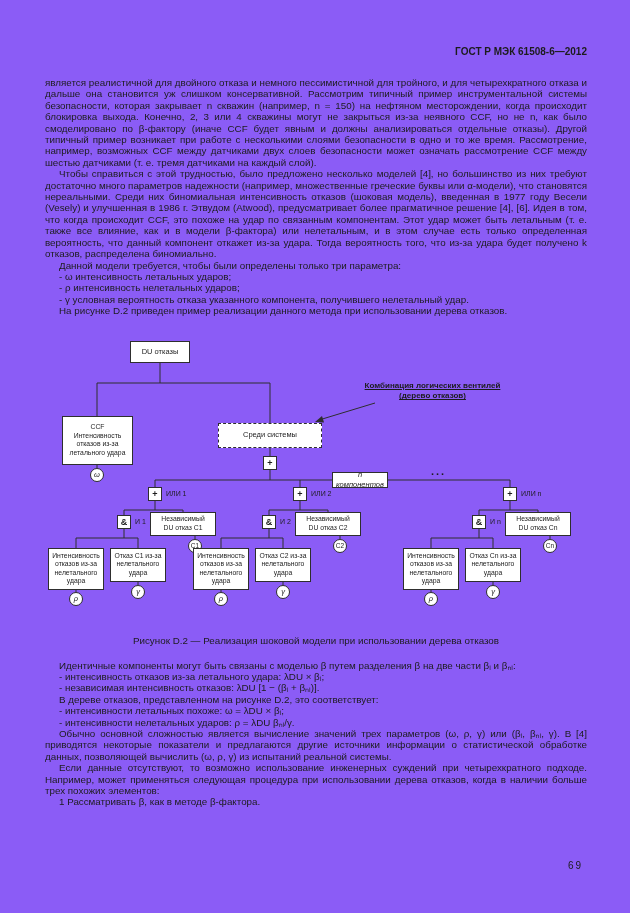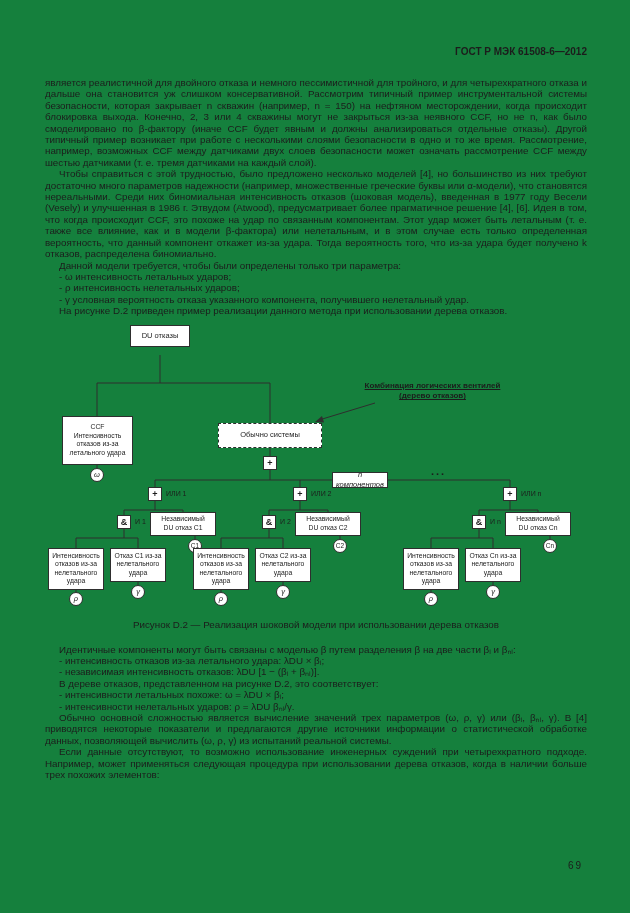--- a/index.html
+++ b/index.html
@@ -1,20 +1,20 @@
 <!DOCTYPE html>
 <html><head>
 <meta charset="utf-8">
 <style>
   * { margin:0; padding:0; box-sizing:border-box; }
   html,body { background:#9a9a9a; }
   body { font-family:"Liberation Sans", sans-serif; }
   .page {
     position:relative; width:630px; height:913px; margin:0 auto;
-    background:#15803d; color:#1c1c1c;
+    background:#8b5cf6; color:#1c1c1c;
     padding:46px 43px 0 45px; overflow:hidden;
   }
   .doc-header { text-align:right; font-weight:bold; font-size:10px; margin-bottom:20px; }
   .bodytext { font-size:9.8px; line-height:11.4px; text-align:justify; }
   .para { text-indent:14px; }
   .noindent { text-indent:0; }
   .line { text-indent:14px; text-align:left; }
 
   
   .figure { position:relative; width:540px; height:290px; margin-top:8px; }
@@ -32,21 +32,21 @@
     font-size:9px; font-weight:bold; line-height:12px; text-align:center;
   }
   .circ {
     position:absolute; width:14px; height:14px; border:1px solid #2e2e2e; border-radius:50%;
     background:#fff; font-size:7.5px; font-style:italic;
     display:flex; align-items:center; justify-content:center;
   }
   .glabel { position:absolute; font-size:7px; white-space:nowrap; }
   .annot { position:absolute; font-weight:bold; font-size:8px; line-height:1.35; text-align:center; }
   .dots { position:absolute; font-size:11px; font-weight:bold; letter-spacing:2px; }
-  .caption { text-align:center; font-size:9.8px; margin-top:4px; margin-bottom:14px; }
+  .caption { text-align:center; font-size:9.8px; margin-top:20px; margin-bottom:14px; }
   .pagenum { position:absolute; right:47px; bottom:42px; font-size:10px; letter-spacing:2px; }
 </style>
 </head>
 <body>
 
 <div class="page">
 
   <div class="doc-header">ГОСТ Р МЭК 61508-6—2012</div>
 
   <div class="bodytext">
@@ -72,27 +72,27 @@
         M255 176 V185 M224 185 H283 M224 185 V190 M283 185 V187
         M224 204 V213 M176 213 H238 M176 213 V223 M238 213 V223
         M176 265 V267 M238 257 V260 M295 211 V214
         M465 176 V185 M434 185 H493 M434 185 V190 M493 185 V187
         M434 204 V213 M386 213 H448 M386 213 V223 M448 213 V223
         M386 265 V267 M448 257 V260 M505 211 V214
         M330 78 L274 95"></path>
       <polygon points="270,97 277,91 279,97.5" fill="#2e2e2e"></polygon>
     </svg>
 
-    <div class="fbox big" style="left:85px; top:0; width:60px; height:22px;">DU отказы</div>
+    <div class="fbox big" style="left:85px; top:16px; width:60px; height:22px;">DU отказы</div>
     <div class="fbox" style="left:17px; top:91px; width:71px; height:49px;">CCF
 Интенсивность
 отказов из-за
 летального удара</div>
     <div class="circ" style="left:45px; top:143px;">ω</div>
-    <div class="fbox dashedbox" style="left:173px; top:98px; width:104px; height:25px;">Обычно системы</div>
+    <div class="fbox dashedbox" style="left:173px; top:98px; width:104px; height:25px;">Среди системы</div>
     <div class="annot" style="left:295px; top:56px; width:185px;text-decoration:underline;">
       <div>Комбинация логических вентилей</div>
       <div>(дерево отказов)</div>
     </div>
     <div class="gate" style="left:218px; top:131px;">+</div>
     <div class="fbox big" style="left:287px; top:147px; width:56px; height:16px; font-style:italic;">n компонентов</div>
     <div class="dots" style="left:386px; top:140px;">...</div>
 
     <div class="gate" style="left:103px; top:162px;">+</div>
     <div class="glabel" style="left:121px; top:165px;">ИЛИ 1</div>
@@ -150,16 +150,17 @@
 
   <div class="bodytext">
     <p class="para">Идентичные компоненты могут быть связаны с моделью β путем разделения β на две части βₗ и βₙₗ:</p>
     <p class="line">- интенсивность отказов из-за летального удара: λDU × βₗ;</p>
     <p class="line">- независимая интенсивность отказов: λDU [1 − (βₗ + βₙₗ)].</p>
     <p class="para">В дереве отказов, представленном на рисунке D.2, это соответствует:</p>
     <p class="line">- интенсивности летальных похоже: ω = λDU × βₗ;</p>
     <p class="line">- интенсивности нелетальных ударов: ρ = λDU βₙₗ/γ.</p>
     <p class="para">Обычно основной сложностью является вычисление значений трех параметров (ω, ρ, γ) или (βₗ, βₙₗ, γ). В [4] приводятся некоторые показатели и предлагаются другие источники информации о статистической обработке данных, позволяющей вычислить (ω, ρ, γ) из испытаний реальной системы.</p>
     <p class="para">Если данные отсутствуют, то возможно использование инженерных суждений при четырехкратного подходе. Например, может применяться следующая процедура при использовании дерева отказов, когда в наличии больше трех похожих элементов:</p>
+    <p class="line">1 Рассматривать β, как в методе β-фактора.</p>
   </div>
 
   <div class="pagenum">69</div>
 </div>
 
 </body></html>

